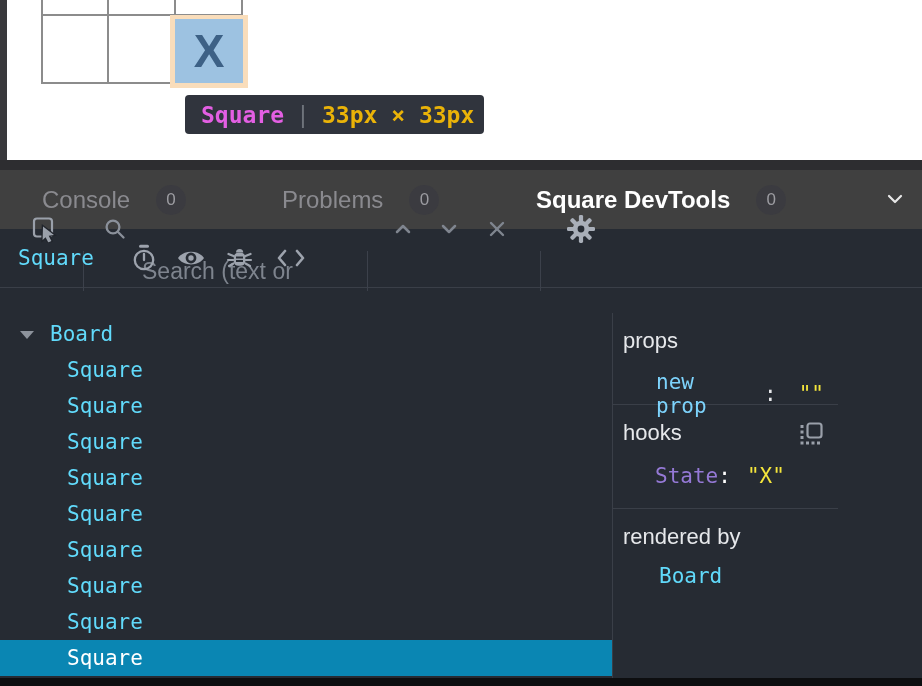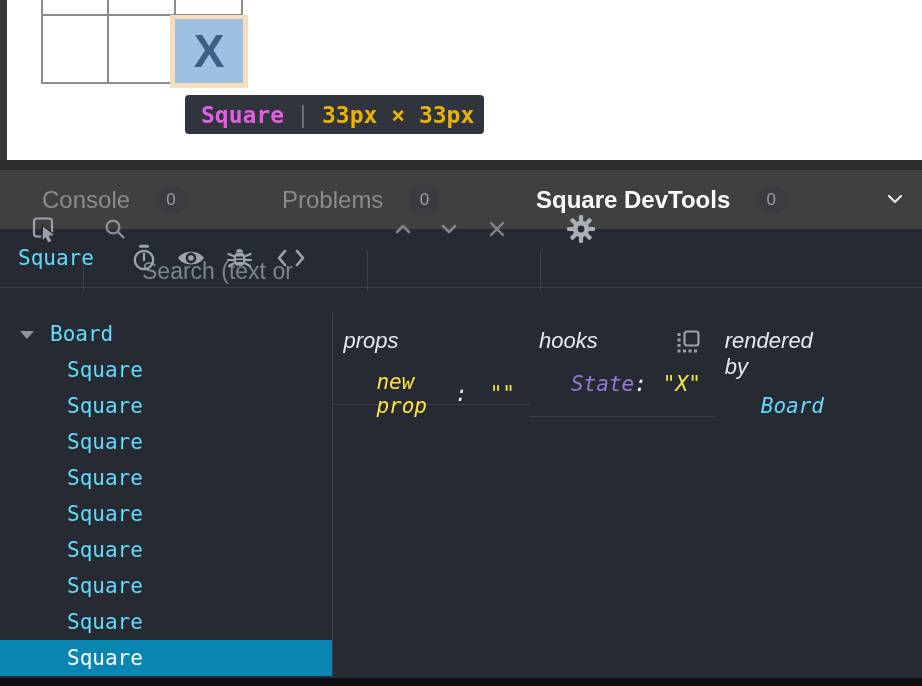--- a/index.html
+++ b/index.html
@@ -47,32 +47,32 @@
 
   .content{position:absolute;left:0;top:84px;width:838px;height:365px;display:flex;}
   .tree{width:613px;border-right:1px solid #3a3f48;box-sizing:border-box;padding-top:3px;}
   .tree-row{height:36px;display:flex;align-items:center;position:relative;padding-left:67px;
             font-family:"DejaVu Sans Mono",monospace;font-size:21px;color:#61dafb;cursor:pointer;}
   .tree-row.root{padding-left:50px;}
   .twisty{position:absolute;left:20px;top:15px;width:0;height:0;cursor:pointer;
           border-left:7px solid transparent;border-right:7px solid transparent;border-top:8px solid #8d939c;}
   .tree-row.selected{background:#0a86b3;color:#ffffff;}
 
-  .details{flex:1;display:flex;flex-direction:row;font-style:italic;}
+  .details{flex:1;display:flex;flex-direction:column;}
   .section{border-bottom:1px solid #3a3f48;box-sizing:border-box;padding:15px 14px 0 10px;}
   .sec-props{height:92px;}
   .sec-hooks{height:104px;text-align:center;}
   .sec-rendered{flex:1;border-bottom:none;}
   .sec-title-row{display:flex;align-items:center;justify-content:space-between;}
   .sec-title{font-size:22px;color:#e6e8eb;}
   .kv{font-family:"DejaVu Sans Mono",monospace;font-size:21px;margin-top:16px;display:flex;align-items:center;}
   .kv-props{padding-left:33px;}
   .kv-hooks{padding-left:32px;margin-top:18px;}
   .kv-rendered{padding-left:36px;margin-top:14px;}
-  .prop-key{color:#fde047;cursor:text;}
+  .prop-key{color:#7dd3fc;cursor:text;}
   .prop-colon{color:#e6e8eb;margin-left:28px;}
   .prop-value{color:#f5e63c;margin-left:22px;cursor:text;}
   .hook-name{color:#9579d6;}
   .hook-colon{color:#ffffff;}
   .hook-value{color:#f5e63c;margin-left:16px;cursor:text;}
   .rendered-link{color:#61dafb;cursor:pointer;}
 
   .bottom-strip{position:absolute;left:0;top:678px;width:922px;height:8px;background:#0d0e10;}
   svg{display:block;}
 </style>

